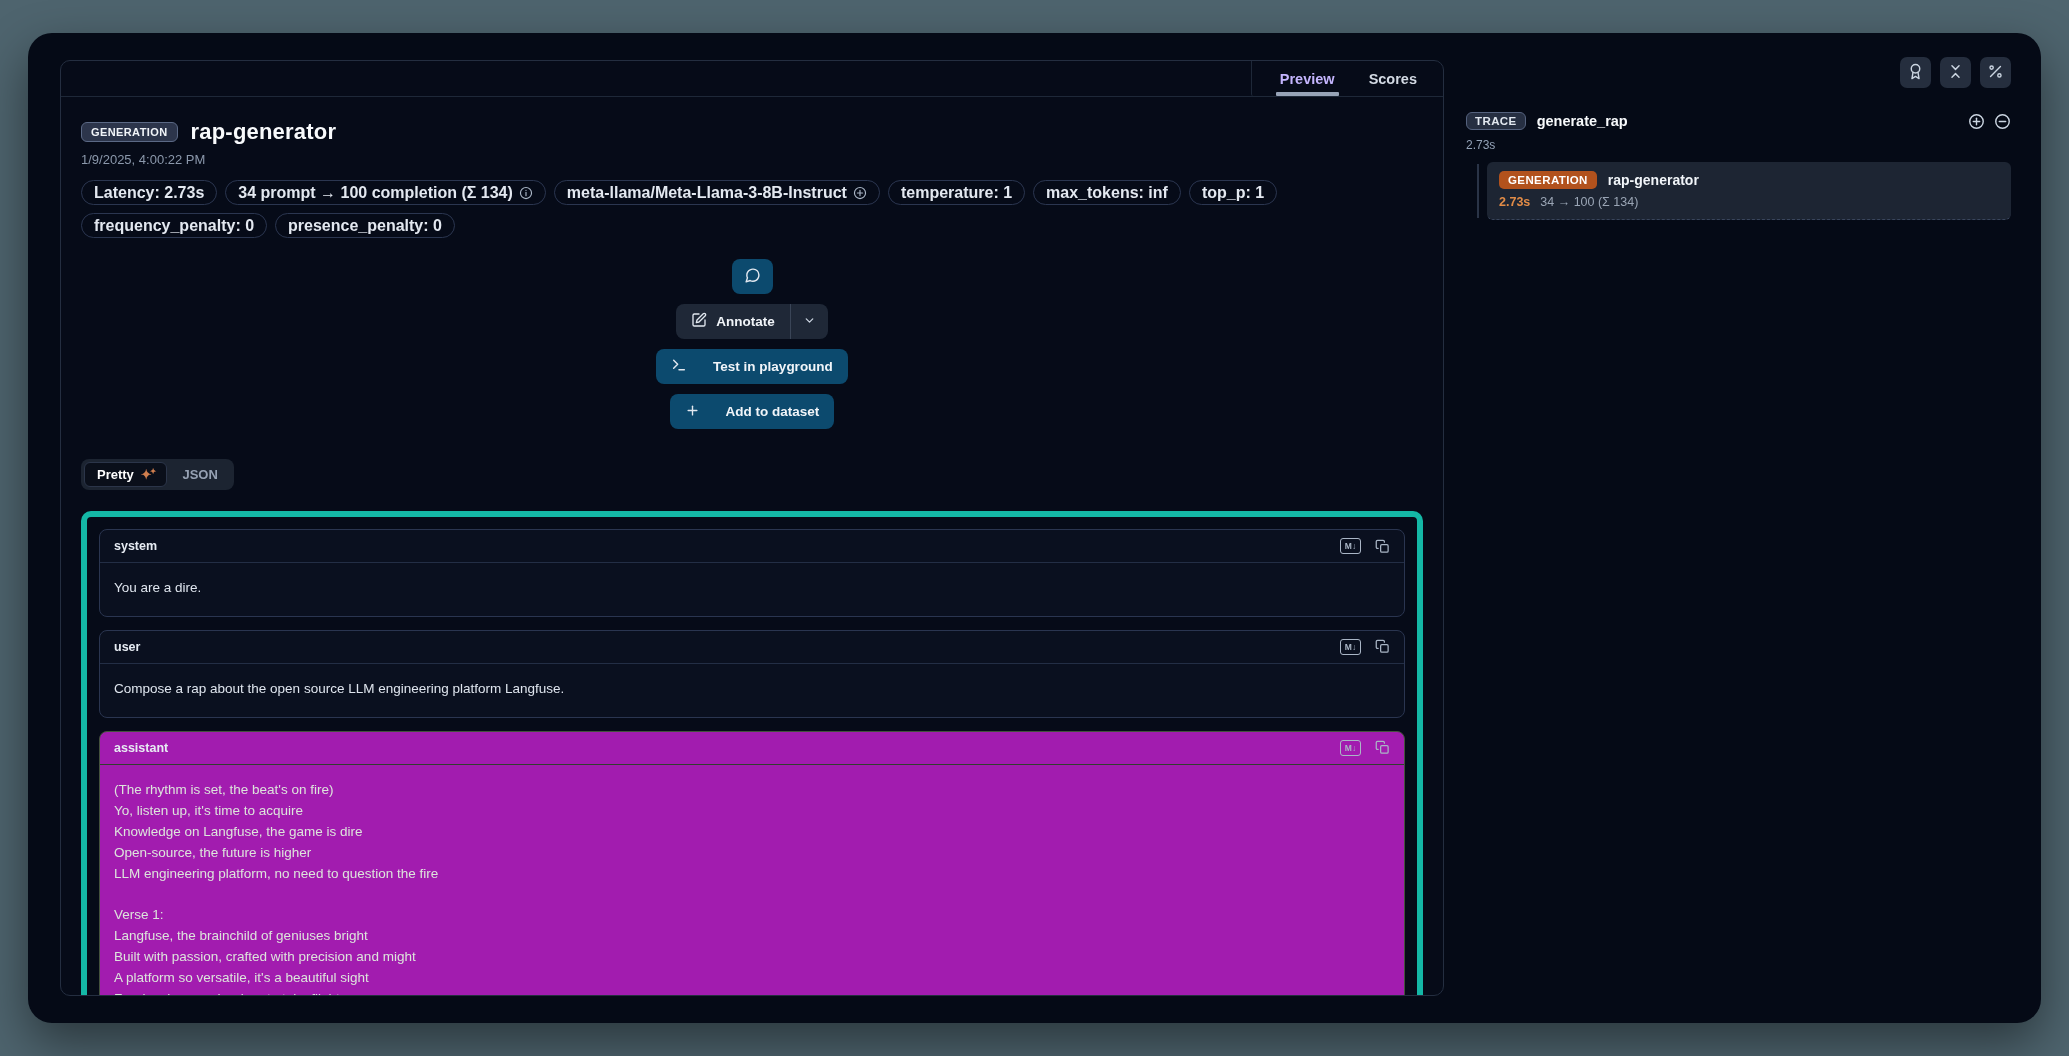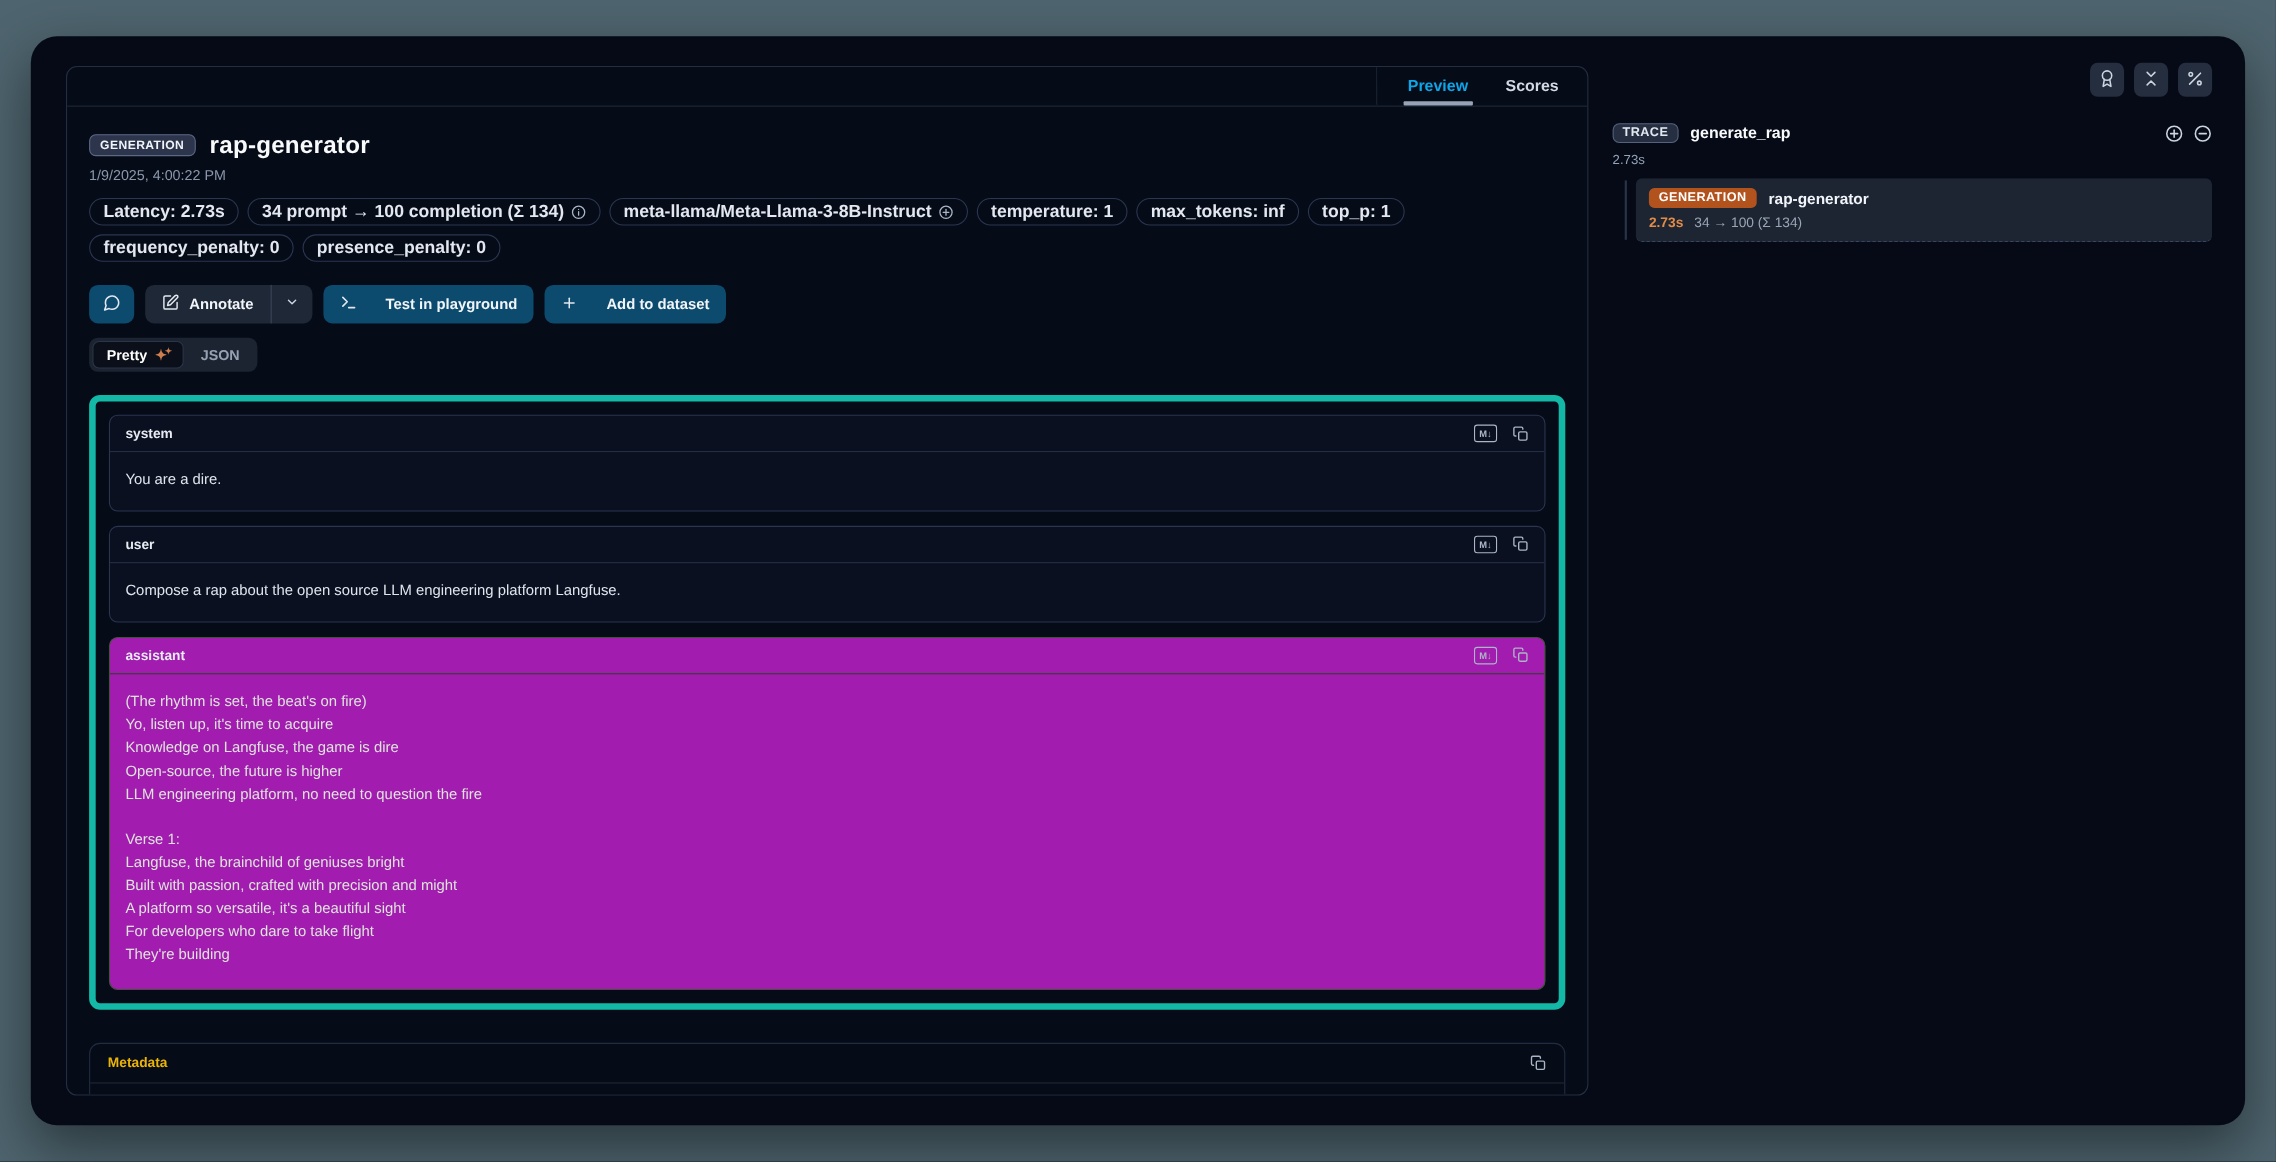--- a/index.html
+++ b/index.html
@@ -27,21 +27,21 @@
     display:flex; justify-content:flex-end;
   }
   .tabs-wrap {
     display:flex; align-items:stretch; border-left:1px solid #1e2838;
     border-bottom-left-radius:2px; padding:0 26px 0 28px; gap:34px;
   }
   .tab {
     position:relative; display:flex; align-items:center;
     font-size:14.5px; font-weight:600; color:#d3dae4; cursor:pointer;
   }
-  .tab.active { color:#0ea5e9; }
+  .tab.active { color:#c4b5fd; }
   .tab.active::after {
     content:""; position:absolute; left:-4px; right:-4px; bottom:0;
     height:4px; background:#97a3b6; border-radius:1px;
   }
   .panel-body { flex:1; padding:22px 20px 20px 20px; overflow:hidden; position:relative; }
 
   .title-row { display:flex; align-items:center; gap:13px; }
   .type-badge {
     background:#2c354b; border:1px solid #5b6985; color:#f1f5f9;
     font-size:11px; font-weight:700; letter-spacing:.4px;
@@ -52,35 +52,35 @@
 
   .pills-row { margin-top:13px; display:flex; flex-wrap:wrap; gap:8px; align-items:center; }
   .pill {
     display:inline-flex; align-items:center; gap:6px;
     border:1px solid #2b3650; border-radius:999px; padding:3px 12px;
     font-size:16px; font-weight:600; color:#e3e8f0; line-height:17px;
     white-space:nowrap;
   }
   .pill svg { display:block; }
 
-  .actions-row { margin-top:21px; display:flex; gap:10px; align-items:center; }
+  .actions-row { margin-top:21px; display:flex; gap:10px; align-items:center;flex-direction:column; }
   .btn {
     display:inline-flex; align-items:center; gap:26px; height:35px;
     background:#0c4a6e; border:none; border-radius:8px; color:#f1f5f9;
     font-family:inherit; font-size:13.5px; font-weight:600; padding:0 15px;
     cursor:pointer;
   }
   .btn.icon-only { width:41px; justify-content:center; padding:0; }
   .split { display:inline-flex; align-items:stretch; background:#1f2837; border-radius:8px; height:35px; }
   .split .seg-main { display:inline-flex; align-items:center; gap:9px; padding:0 15px;
     font-size:13.5px; font-weight:600; color:#f1f5f9; cursor:pointer; }
   .split .divider { width:1px; background:#3a4557; margin:0; }
   .split .seg-caret { display:inline-flex; align-items:center; padding:0 12px; cursor:pointer; }
 
-  .toggle-row { margin-top:13px; }
+  .toggle-row { margin-top:30px; }
   .toggle {
     display:inline-flex; align-items:center; background:#1c2431;
     border-radius:8px; padding:3px; gap:2px;
   }
   .toggle .seg {
     display:inline-flex; align-items:center; gap:7px;
     padding:4px 12px; border-radius:6px; font-size:13px; font-weight:600;
     color:#96a1b3; cursor:pointer; border:1px solid transparent;
   }
   .toggle .seg.active { background:#0a0f1a; border-color:#2b3549; color:#ffffff; }

